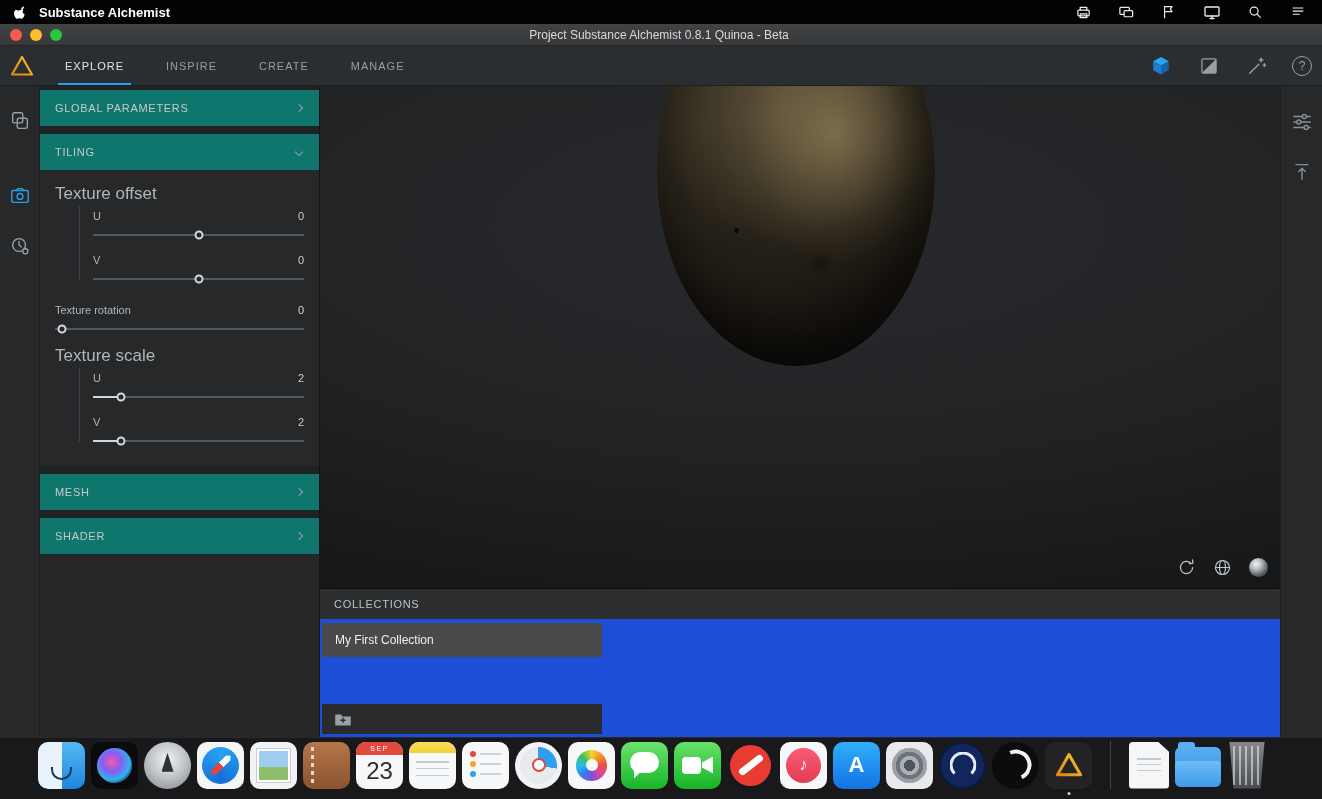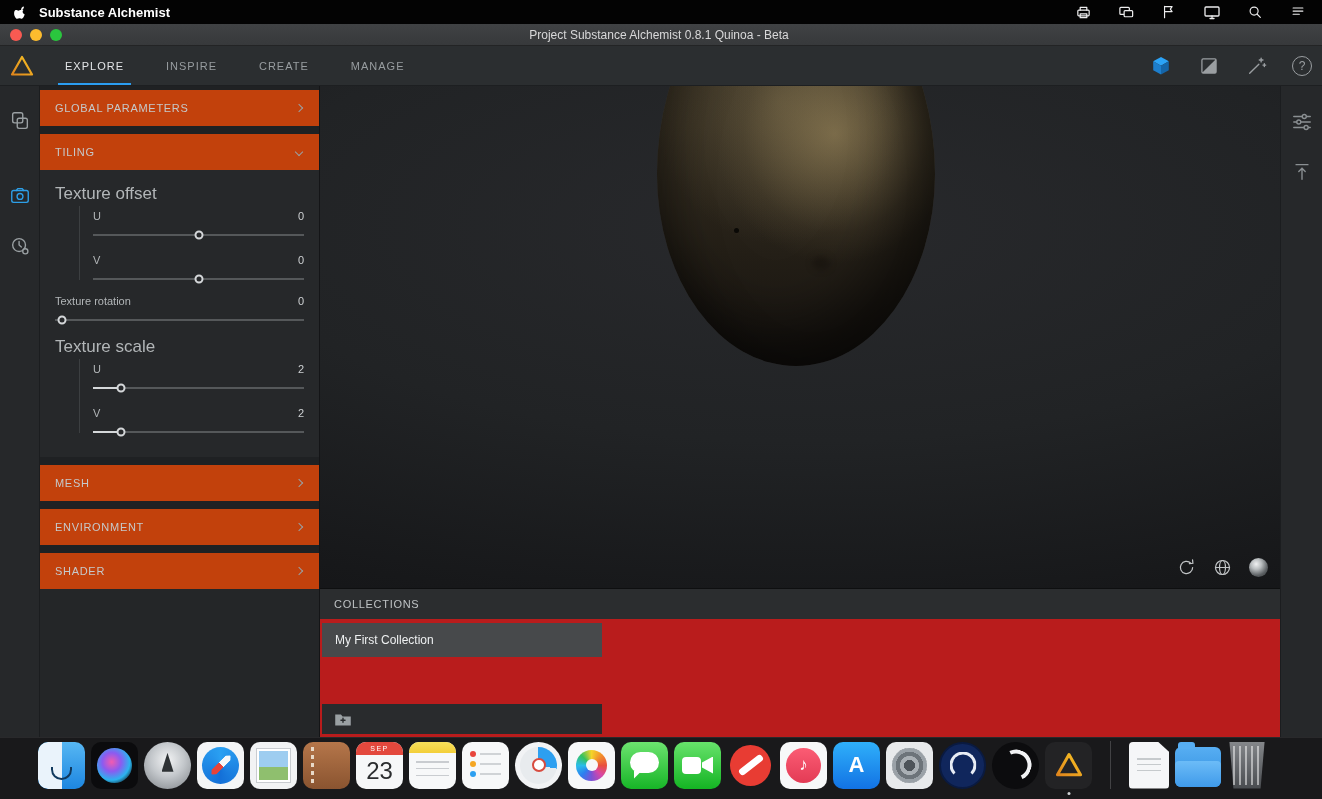--- a/index.html
+++ b/index.html
@@ -39,35 +39,35 @@
   .content{display:flex;height:651px}
 
   .leftstrip{width:40px;background:#26282a;display:flex;flex-direction:column;align-items:center;border-right:1px solid #1b1d1f}
   .ls-icon{width:24px;height:24px;display:flex;align-items:center;justify-content:center;cursor:pointer}
   .ls-icon svg{fill:none;stroke:#9aa0a3;stroke-width:1.5;stroke-linecap:round;stroke-linejoin:round}
   .ls-icon.active svg{stroke:#2d9fe8}
   .ls-1{margin-top:23px}.ls-2{margin-top:51px}.ls-3{margin-top:26px}
 
   .leftpanel{width:280px;background:#1f2123;padding-top:4px;display:flex;flex-direction:column;border-right:1px solid #141517}
   .section{margin-bottom:8px}
-  .section-h{height:34px;background:#c2410c;display:flex;align-items:center;justify-content:space-between;
+  .section-h{height:34px;background:#0f766e;display:flex;align-items:center;justify-content:space-between;
     padding:18px 15px;font-size:11px;letter-spacing:.7px;color:#c6c9cb;cursor:pointer}
   .chev{width:6px;height:6px;border-right:1.5px solid #9aa0a3;border-bottom:1.5px solid #9aa0a3;
     transform:rotate(-45deg);margin-right:2px}
   .chev.down{transform:rotate(45deg)}
   .tiling-body{background:#26282a;padding:14px 15px 24px}
   .param-label{font-size:17px;color:#b2b6b8;height:16px}
   .sub-group{border-left:1px solid #3c3f41;margin:6px 0 10px 24px;padding-left:13px}
   .srow{display:flex;justify-content:space-between;align-items:center;height:20px;font-size:11px;color:#b2b6b8}
   .sval{color:#ced1d3}
   .strack{position:relative;height:2px;background:#55585a;margin:8px 0 14px;cursor:pointer}
   .sfill{position:absolute;left:0;top:0;bottom:0;background:#d4d7d9}
   .shandle{position:absolute;top:50%;width:9px;height:9px;border:2px solid #d4d7d9;border-radius:50%;
     background:#26282a;transform:translate(-50%,-50%);cursor:pointer}
-  .rot-row{display:flex;justify-content:space-between;align-items:center;height:18px;font-size:11px;color:#b2b6b8;margin-top:12px}
+  .rot-row{display:flex;justify-content:space-between;align-items:center;height:18px;font-size:11px;color:#b2b6b8;margin-top:21px}
   .rot-track{margin:9px 0 16px}
   .panel-tail{flex:1;background:#242628}
 
   
   .centercol{width:960px;display:flex;flex-direction:column}
   .viewport{position:relative;height:502px;overflow:hidden;cursor:grab;
     background:radial-gradient(ellipse 130% 95% at 50% 28%,#28292c 0%,#212325 45%,#17181a 80%,#121316 100%)}
   .egg{position:absolute;left:calc(49.6% - 139px);top:-120px;width:278px;height:400px;
     border-radius:50% 50% 50% 50% / 52% 52% 48% 48%;
     background:
@@ -77,21 +77,21 @@
     box-shadow:inset -20px -34px 55px rgba(0,0,0,.55),inset 16px 12px 42px rgba(0,0,0,.25)}
   .egg-spot1{position:absolute;left:414px;top:142px;width:5px;height:5px;border-radius:50%;background:#0a0906}
   .egg-spot2{position:absolute;left:492px;top:170px;width:18px;height:14px;border-radius:50%;
     background:rgba(18,14,9,.45);filter:blur(3px)}
   .vp-tools{position:absolute;right:10px;bottom:9px;display:flex;gap:12px;align-items:center}
   .vp-tool{width:24px;height:24px;display:flex;align-items:center;justify-content:center;cursor:pointer}
   .vp-tool svg{fill:none;stroke:#c2c5c7;stroke-width:1.4;stroke-linecap:round}
   .sphere{width:19px;height:19px;border-radius:50%;
     background:radial-gradient(circle at 38% 32%,#f0f1f2 0%,#b9bdbf 30%,#5c6063 65%,#2e3133 100%)}
 
-  .collections{height:149px;display:flex;flex-direction:column;background:#b91c1c;border-top:1px solid #0e0f10}
+  .collections{height:149px;display:flex;flex-direction:column;background:#1d4ed8;border-top:1px solid #0e0f10}
   .col-h{height:30px;background:#2b2d2f;display:flex;align-items:center;padding:0 14px;
     font-size:11px;letter-spacing:.7px;color:#bfc3c5;flex:none}
   .col-item{width:280px;height:34px;background:#47494b;display:flex;align-items:center;
     padding:0 13px;font-size:12px;color:#eef0f1;margin:4px 0 0 2px;cursor:pointer}
   .col-add{width:280px;height:30px;background:#292b2d;display:flex;align-items:center;
     padding:0 11px;margin:auto 0 3px 2px;cursor:pointer}
 
   .rightstrip{width:42px;background:#26282a;display:flex;flex-direction:column;align-items:center;border-left:1px solid #1b1d1f}
   .rs-icon{width:24px;height:24px;display:flex;align-items:center;justify-content:center;cursor:pointer}
   .rs-icon svg{fill:none;stroke:#8a8f92;stroke-width:1.5;stroke-linecap:round}
@@ -379,26 +379,20 @@
         </div>
       </div>
 
       <div class="section">
         <div class="section-h">
           <span>MESH</span>
           <span class="chev"></span>
         </div>
       </div>
 
-      <div class="section">
-        <div class="section-h">
-          <span>ENVIRONMENT</span>
-          <span class="chev"></span>
-        </div>
-      </div>
 
       <div class="section" style="margin-bottom:0">
         <div class="section-h">
           <span>SHADER</span>
           <span class="chev"></span>
         </div>
       </div>
 
       <div class="panel-tail"></div>
     </div>

